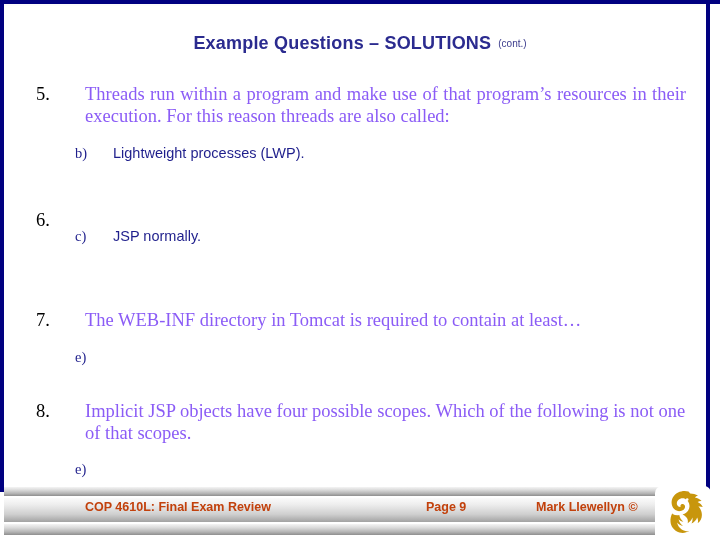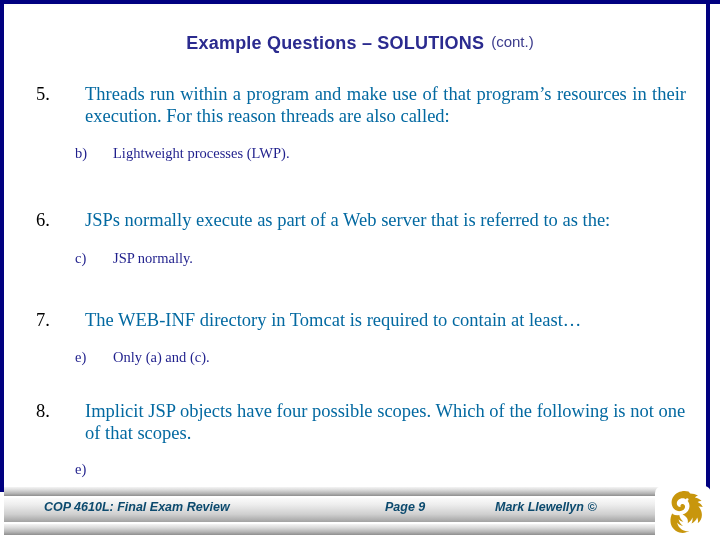--- a/index.html
+++ b/index.html
@@ -53,21 +53,21 @@
   }
   .title-main {
     font-family: "Liberation Sans", "DejaVu Sans", sans-serif;
     font-size: 18px;
     font-weight: bold;
     color: #2b2b8f;
     letter-spacing: 0.2px;
   }
   .title-cont {
     font-family: "Liberation Sans", "DejaVu Sans", sans-serif;
-    font-size: 15px;
+    font-size: 10px;
     font-weight: normal;
     color: #3b3b8c;
     margin-left: 7px;
     vertical-align: 2px;
   }
 
   
   .body-area {
     position: absolute;
     left: 0;
@@ -89,21 +89,21 @@
     position: absolute;
     left: 36px;
     top: 0;
     font-size: 18.5px;
     color: #000000;
     font-family: "Liberation Serif", "DejaVu Serif", serif;
   }
   .qtext {
     font-size: 18.5px;
     line-height: 21.5px;
-    color: #0369a1;
+    color: #8b5cf6;
     text-align: justify;
     text-justify: inter-word;
     font-family: "Liberation Serif", "DejaVu Serif", serif;
   }
   .qtext.nojust { text-align: left; }
   .qtext b { font-weight: normal; }
 
   .arow {
     position: relative;
     padding-left: 113px;
@@ -114,21 +114,21 @@
     left: 75px;
     top: 0;
     font-size: 14.5px;
     color: #1f1f8c;
     font-family: "Liberation Serif", "DejaVu Serif", serif;
   }
   .atext {
     font-size: 14.5px;
     line-height: 17px;
     color: #1f1f8c;
-    font-family: Liberation Serif, serif;
+    font-family: Liberation Sans, sans-serif;
   }
 
   
   .footer {
     position: absolute;
     left: 0;
     top: 486px;
     width: 720px;
     height: 54px;
   }
@@ -151,23 +151,23 @@
   .bar-bottom {
     top: 37px;
     height: 11px;
   }
   .footer-text {
     position: absolute;
     top: 14px;
     font-family: "Liberation Sans", "DejaVu Sans", sans-serif;
     font-size: 12.5px;
     font-weight: bold;
-    font-style: italic;
-    color: #0c4a6e;
+    color: #c2410c;
     white-space: nowrap;
+    margin-left: 41px;
   }
   .ft-course { left: 44px; }
   .ft-page   { left: 385px; }
   .ft-author { left: 495px; }
 
   
   .logo-panel {
     position: absolute;
     left: 655px;
     top: 486px;
@@ -206,36 +206,34 @@
       </div>
       <div class="arow" style="margin-top:18px;">
         <span class="aletter">b)</span>
         <div class="atext">Lightweight processes (LWP).</div>
       </div>
     </div>
 
     <div class="qblock" style="top:126px;">
       <div class="qrow">
         <span class="qnum">6.</span>
-        <div class="qtext">JSPs normally execute as part of a Web server that is referred to as the:</div>
       </div>
       <div class="arow" style="margin-top:18px;">
         <span class="aletter">c)</span>
         <div class="atext">JSP normally.</div>
       </div>
     </div>
 
     <div class="qblock" style="top:226px;">
       <div class="qrow">
         <span class="qnum">7.</span>
         <div class="qtext nojust">The WEB-INF directory in Tomcat is required to contain at least…</div>
       </div>
       <div class="arow" style="margin-top:17px;">
         <span class="aletter">e)</span>
-        <div class="atext">Only (a) and (c).</div>
       </div>
     </div>
 
     <div class="qblock" style="top:317px;">
       <div class="qrow">
         <span class="qnum">8.</span>
         <div class="qtext nojust"><span>Implicit JSP objects have four possible scopes.  Which of the following is </span><b>not</b><span> one of that scopes.</span></div>
       </div>
       <div class="arow" style="margin-top:17px;">
         <span class="aletter">e)</span>

